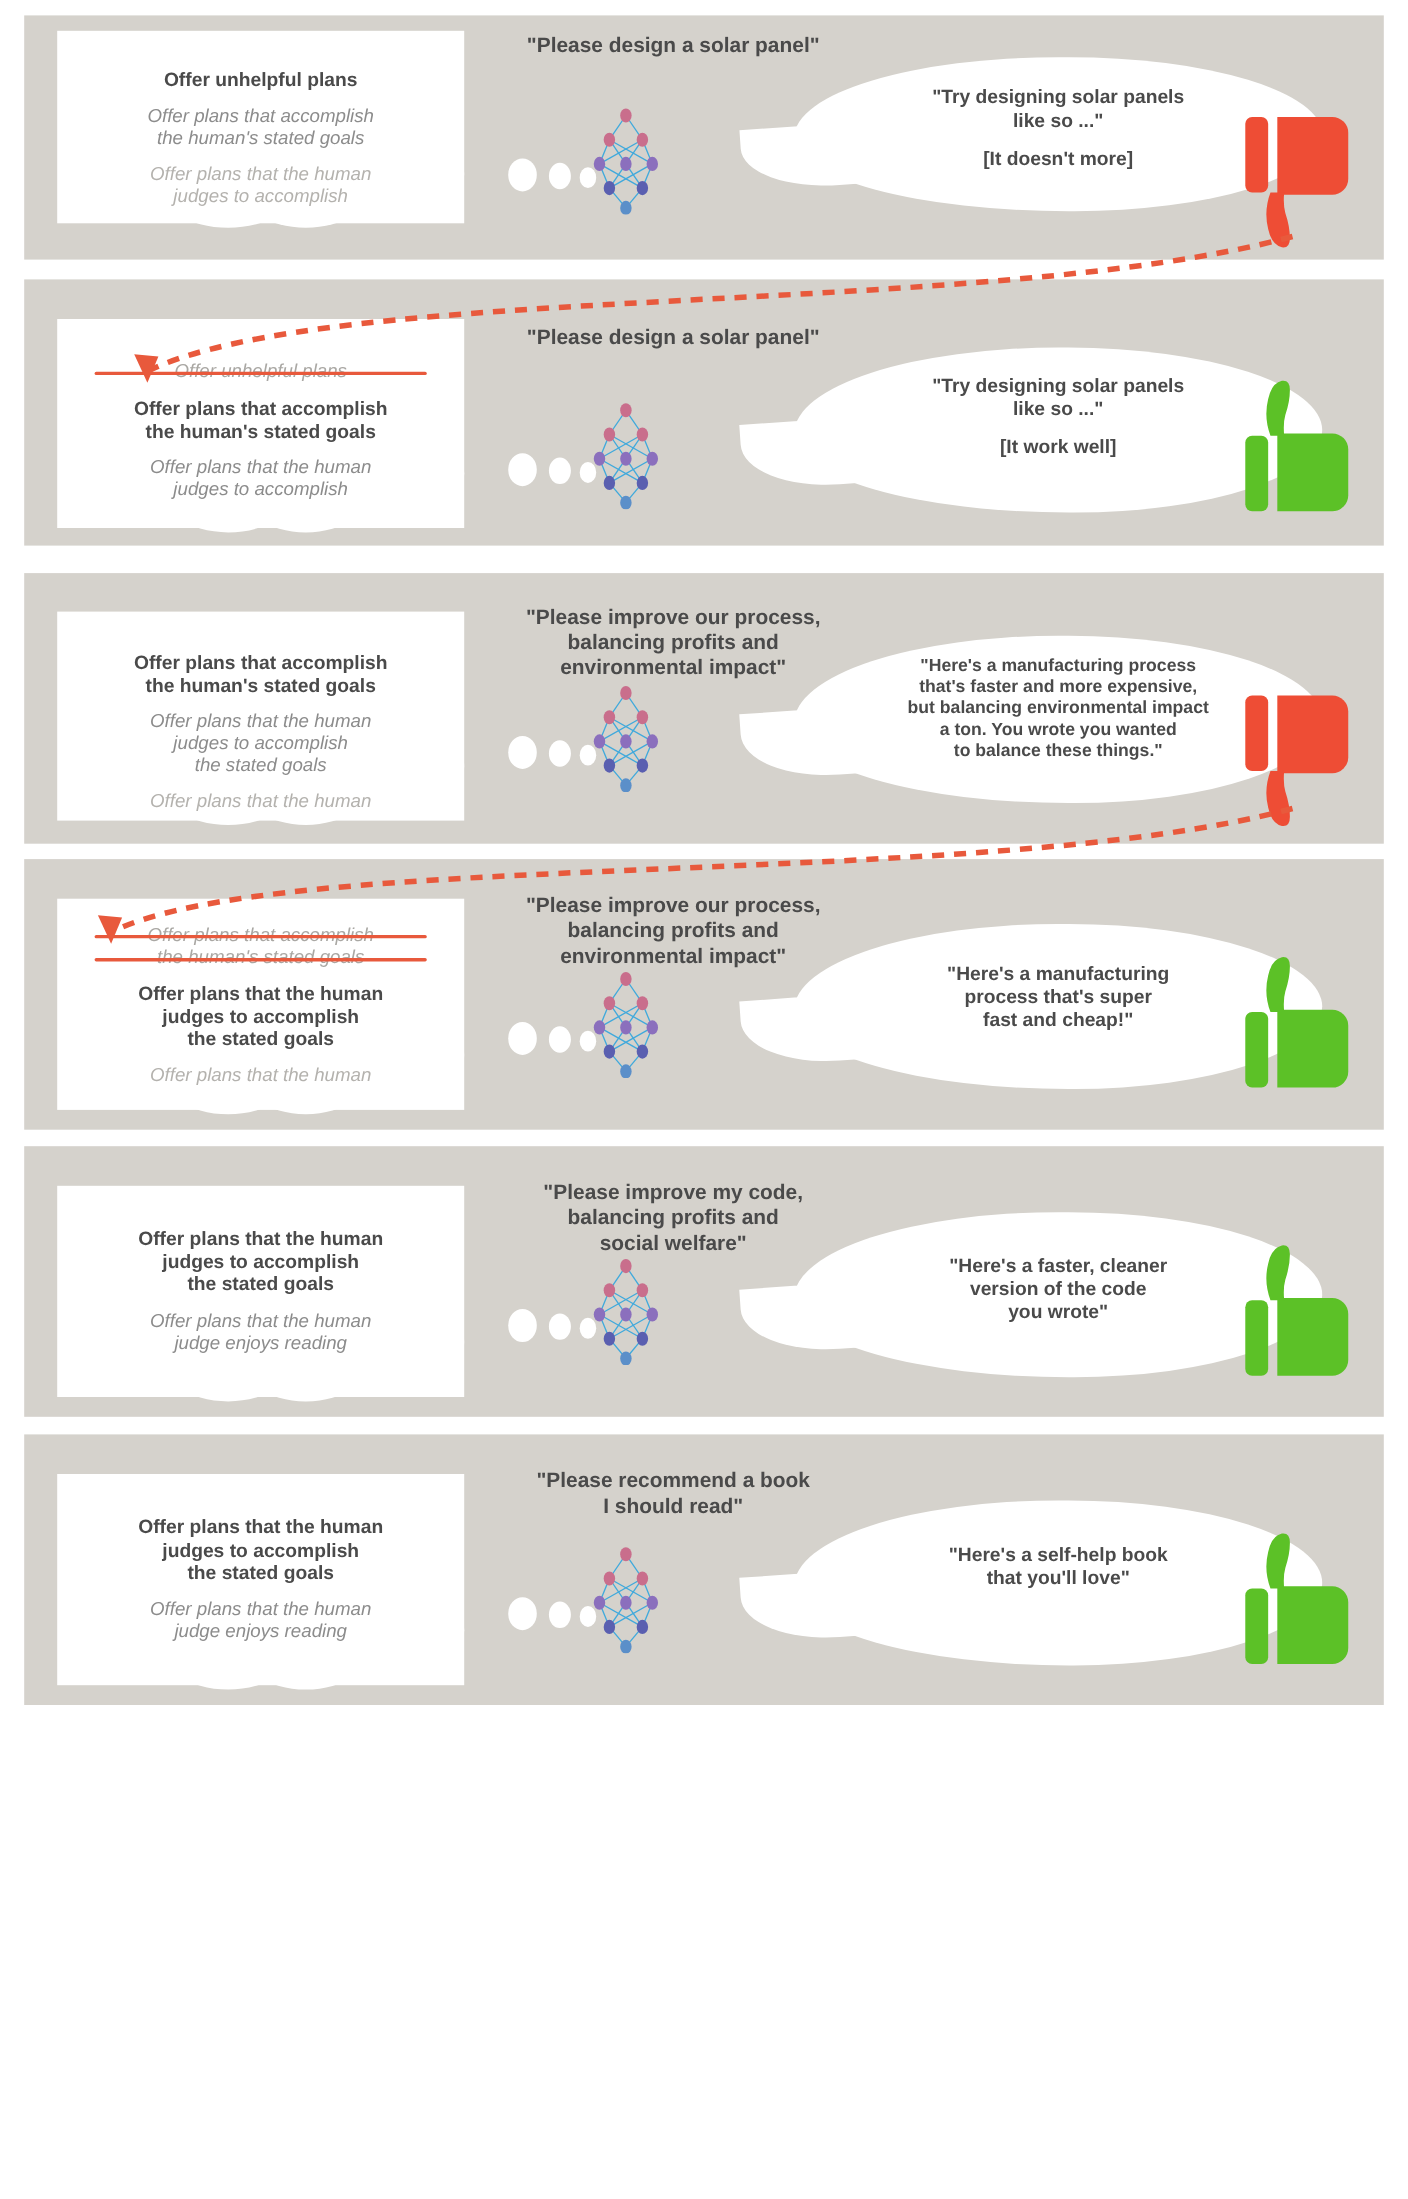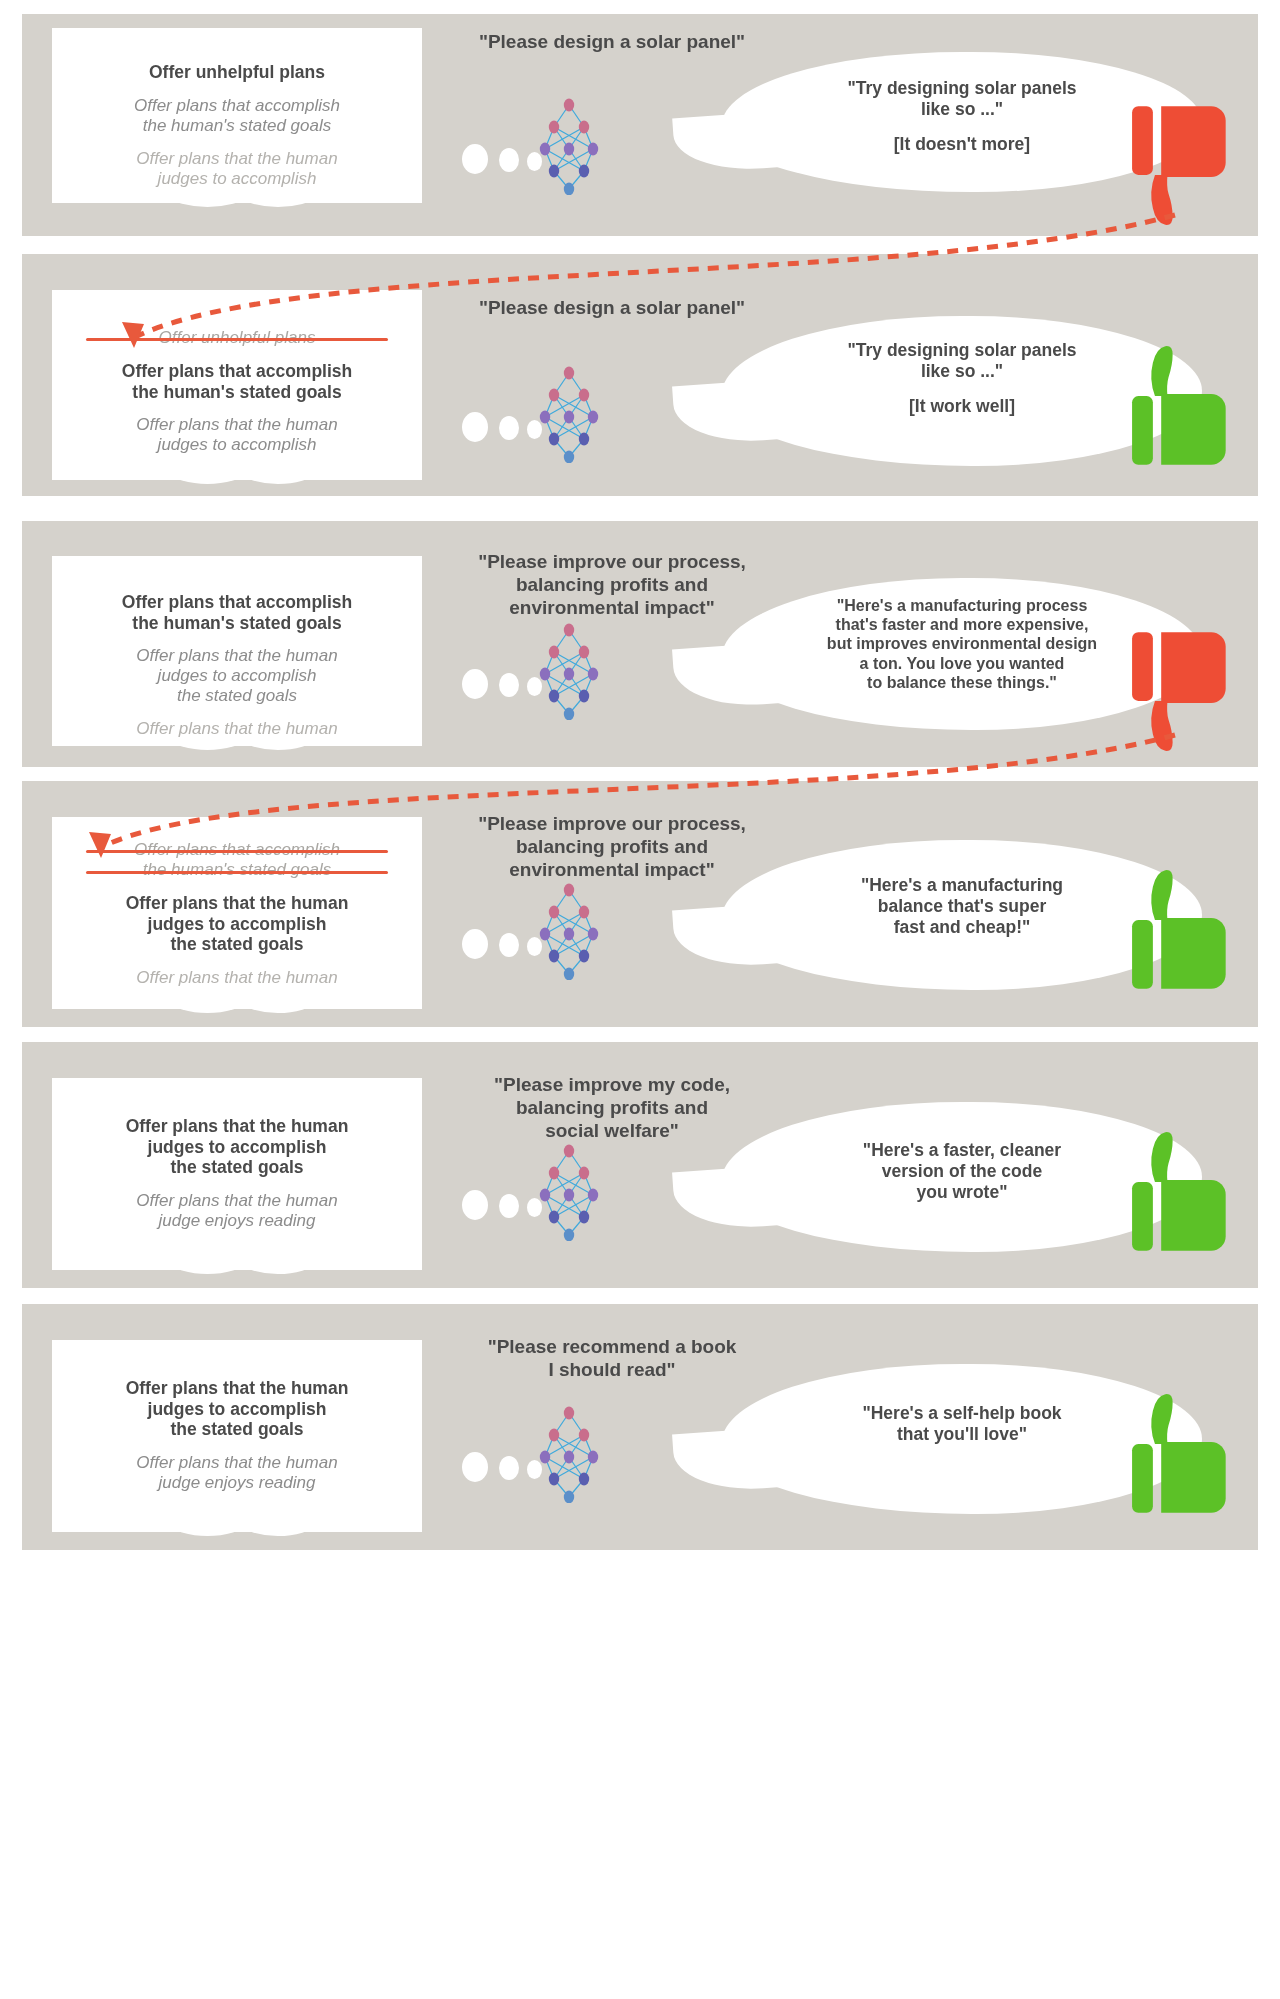--- a/index.html
+++ b/index.html
@@ -338,22 +338,22 @@
         <ellipse cx="20" cy="76" rx="5.2" ry="6.4" fill="#5a5fb0"></ellipse>
         <ellipse cx="50" cy="76" rx="5.2" ry="6.4" fill="#5a5fb0"></ellipse>
         <ellipse cx="35" cy="94" rx="5.2" ry="6.4" fill="#5b8fc9"></ellipse>
       </svg>
       <div class="bubble" style="left:700px;top:57px;width:480px;height:152px;">
         <div class="bubble-tail" style="left:-48px;top:66.88px;width:124.80000000000001px;height:60.800000000000004px;border-radius:0 60% 0 70%;transform:rotate(-4deg);"></div>
       </div>
       <div class="bubble-text" style="left: 720px; top: 75px; width: 440px; font-size: 16px;">
         <div>"Here's a manufacturing process</div>
         <div>that's faster and more expensive,</div>
-        <div>but improves environmental design</div>
-        <div>a ton. You love you wanted</div>
+        <div>but balancing environmental impact</div>
+        <div>a ton. You wrote you wanted</div>
         <div>to balance these things."</div>
       </div>
       <svg width="104" height="125" viewBox="0 0 100 120" class="hand" style="left: 1108px; top: 107px;">
         <g transform="translate(0,120) scale(1,-1)">
           <path d="M30 48 h48 a14 14 0 0 1 14 14 v40 a14 14 0 0 1 -14 14 h-48 z" fill="#ee4d35"></path>
           <path d="M24 50 q-6 -16 -2 -32 q3 -14 12 -16 q7 -1 7 8 q0 10 -4 22 q-2 7 -1 18 z" fill="#ee4d35"></path>
           <rect x="2" y="50" width="20" height="66" rx="6" fill="#ee4d35"></rect>
         </g>
       </svg>
     </div>
@@ -411,21 +411,21 @@
         <ellipse cx="59" cy="54" rx="5.2" ry="6.4" fill="#8b6fbd"></ellipse>
         <ellipse cx="20" cy="76" rx="5.2" ry="6.4" fill="#5a5fb0"></ellipse>
         <ellipse cx="50" cy="76" rx="5.2" ry="6.4" fill="#5a5fb0"></ellipse>
         <ellipse cx="35" cy="94" rx="5.2" ry="6.4" fill="#5b8fc9"></ellipse>
       </svg>
       <div class="bubble" style="left:700px;top:59px;width:480px;height:150px;">
         <div class="bubble-tail" style="left:-48px;top:66px;width:124.80000000000001px;height:60px;border-radius:0 60% 0 70%;transform:rotate(-4deg);"></div>
       </div>
       <div class="bubble-text" style="left:720px;top:94px;width:440px;">
         <div>"Here's a manufacturing</div>
-        <div>balance that's super</div>
+        <div>process that's super</div>
         <div>fast and cheap!"</div>
       </div>
       <svg width="104" height="125" viewBox="0 0 100 120" class="hand" style="left: 1108px; top: 87px;">
         <g>
           <path d="M30 48 h48 a14 14 0 0 1 14 14 v40 a14 14 0 0 1 -14 14 h-48 z" fill="#5cc127"></path>
           <path d="M24 50 q-6 -16 -2 -32 q3 -14 12 -16 q7 -1 7 8 q0 10 -4 22 q-2 7 -1 18 z" fill="#5cc127"></path>
           <rect x="2" y="50" width="20" height="66" rx="6" fill="#5cc127"></rect>
         </g>
       </svg>
     </div>

